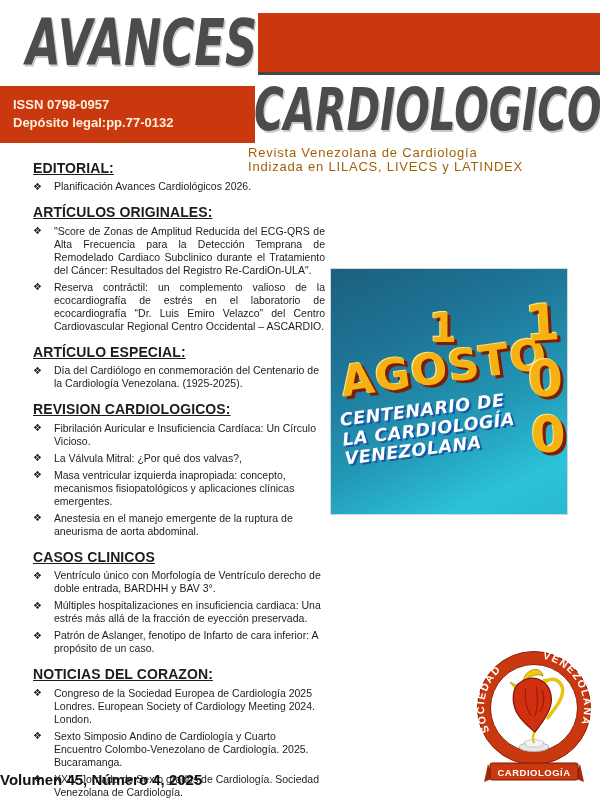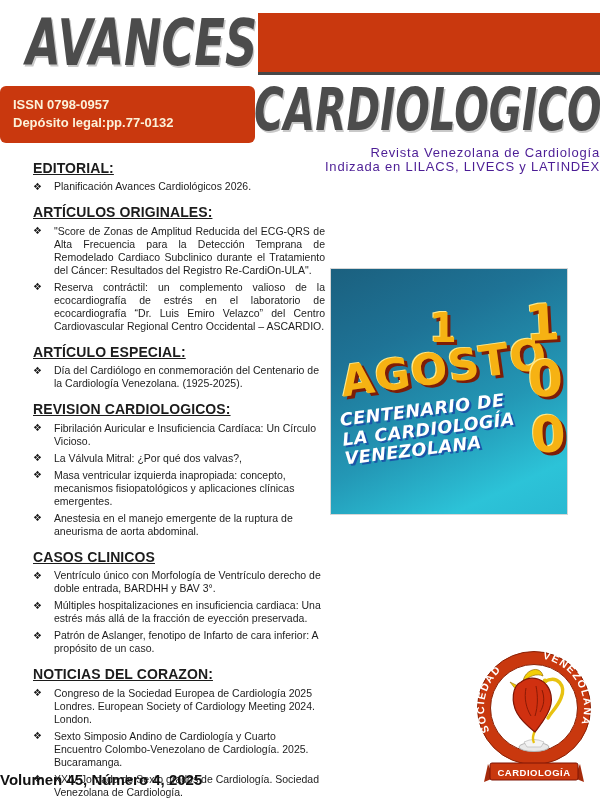--- a/index.html
+++ b/index.html
@@ -8,25 +8,25 @@
   .abs{position:absolute;}
 
   
   #red-top-block{left:258px;top:13px;width:342px;height:59px;background:#c9380e;
                  border-bottom:3px solid #474747;}
   #avances{left:26px;top:6px;font:italic 900 64px "DejaVu Sans",sans-serif;color:#4c4c4c;
            transform:scaleX(.70);transform-origin:left top;white-space:nowrap;
            text-shadow:2px 2px 0 #c9c9c9;}
   #issn-banner{left:0;top:86px;width:255px;height:57px;background:#c9380e;
                color:#fcf2da;font-weight:bold;font-size:13px;line-height:1.35;
-               padding:10px 0 0 13px;box-sizing:border-box;border-radius:6px;}
+               padding:10px 0 0 13px;box-sizing:border-box;}
   #cardiologicos{left:254px;top:76px;font:italic 900 58px "DejaVu Sans",sans-serif;color:#4c4c4c;
                  transform:scaleX(.70);transform-origin:left top;white-space:nowrap;
                  text-shadow:2px 2px 0 #c9c9c9;}
-  #subtitle{left:248px;top:146px;width:352px;text-align:right;color:#4c1d95;
+  #subtitle{left:248px;top:146px;width:352px;text-align:left;color:#a16207;
             font-size:13px;letter-spacing:.8px;line-height:1.1;}
 
   
   #toc{left:33px;top:160px;width:292px;font-size:10.5px;line-height:1.24;}
   .toc-heading{font-weight:bold;text-decoration:underline;font-size:14px;
                margin:11px 0 3px 0;letter-spacing:.1px;}
   .toc-section:first-child .toc-heading{margin-top:0;}
   .toc-item{display:flex;margin:0 0 4px 0;}
   .toc-bullet{flex:0 0 21px;font-size:10px;padding-top:.5px;}
   .toc-text{flex:1;}

